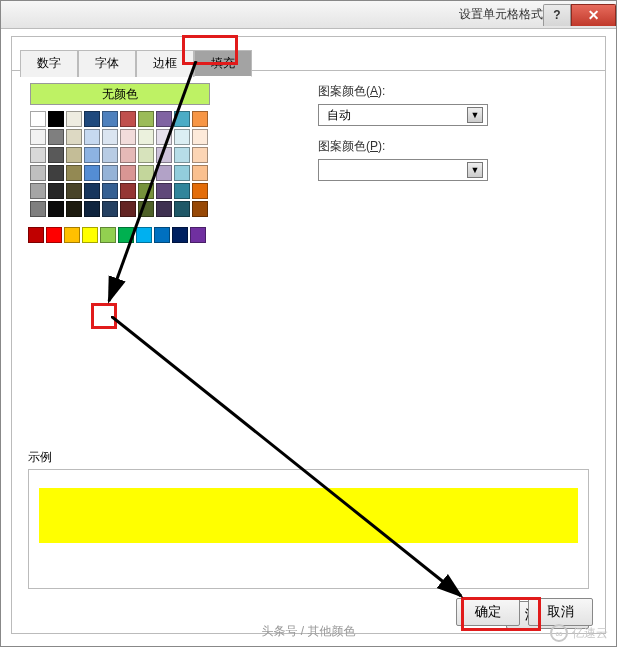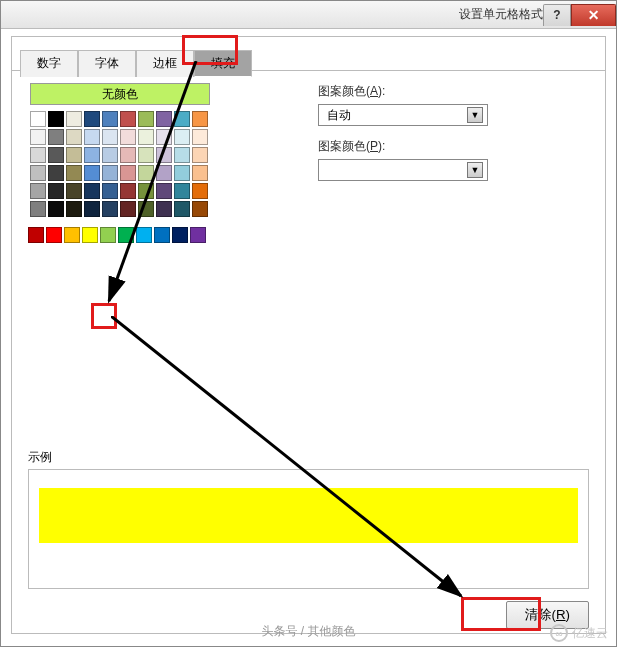--- a/index.html
+++ b/index.html
@@ -202,20 +202,24 @@
       <div class="sample-box">
         <div class="sample-fill" id="sample-fill" style="background: rgb(255, 255, 0);"></div>
       </div>
 
       <div class="clear-btn-wrap">
         <button class="std-btn">
           <span>清除(</span><span class="underline">R</span><span>)</span>
         </button>
       </div>
 
+      <div class="bottom-btns">
+        <button class="std-btn">确定</button>
+        <button class="std-btn">取消</button>
+      </div>
 
     </div>
   </div>
 
   <div class="red-box hl-tab"></div>
   <div class="red-box hl-sw"></div>
   <div class="red-box hl-ok"></div>
 
   <svg class="arrow-line" style="top:60px; left:100px;" width="120" height="260">
     <defs>

